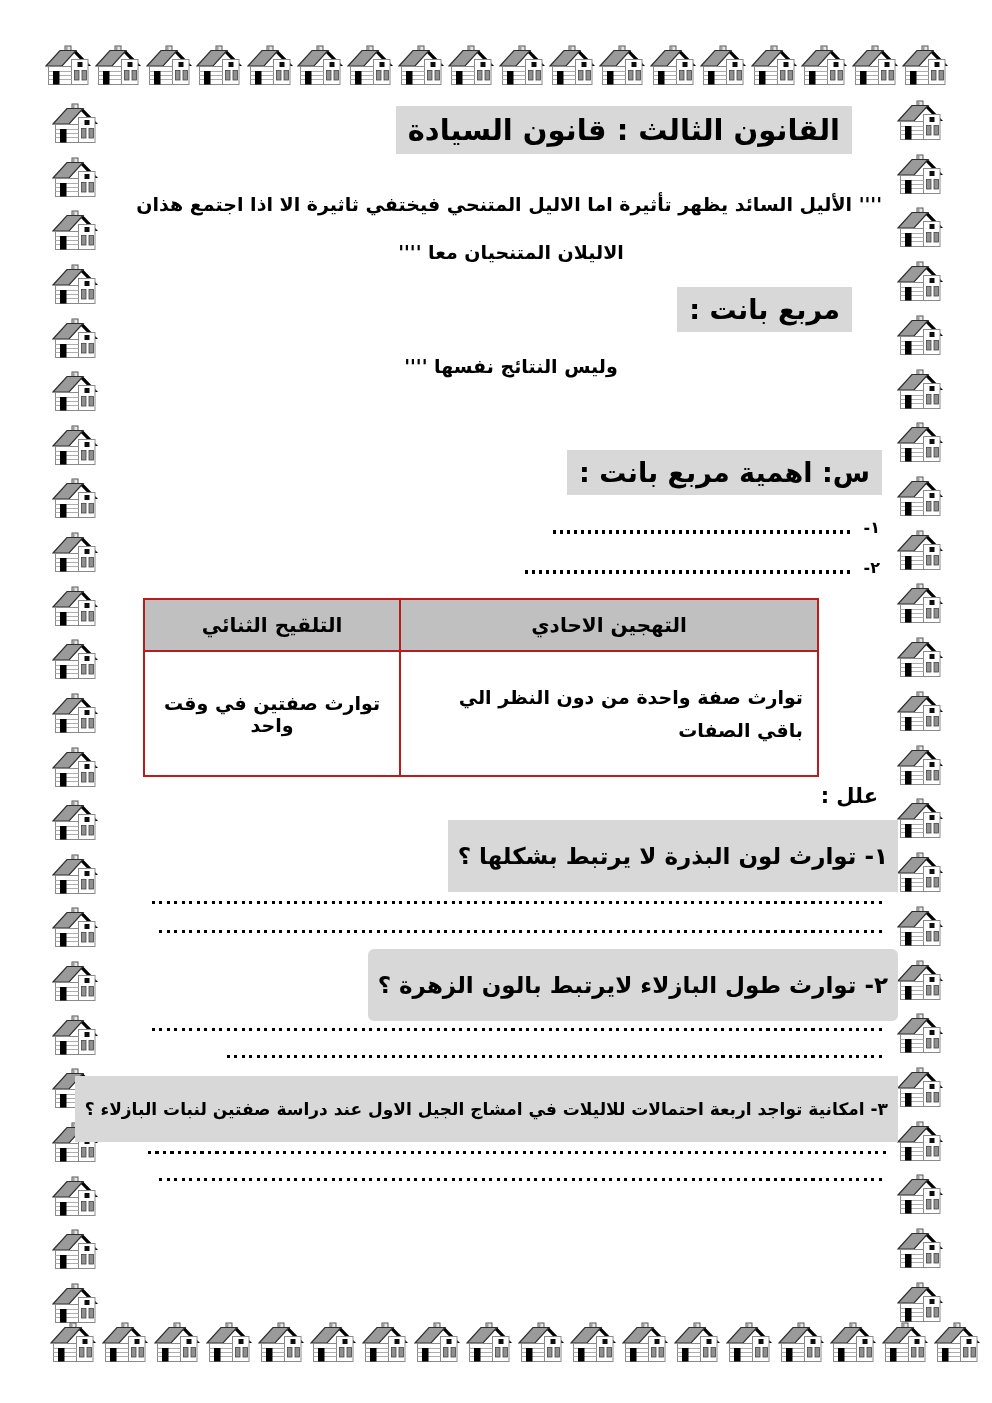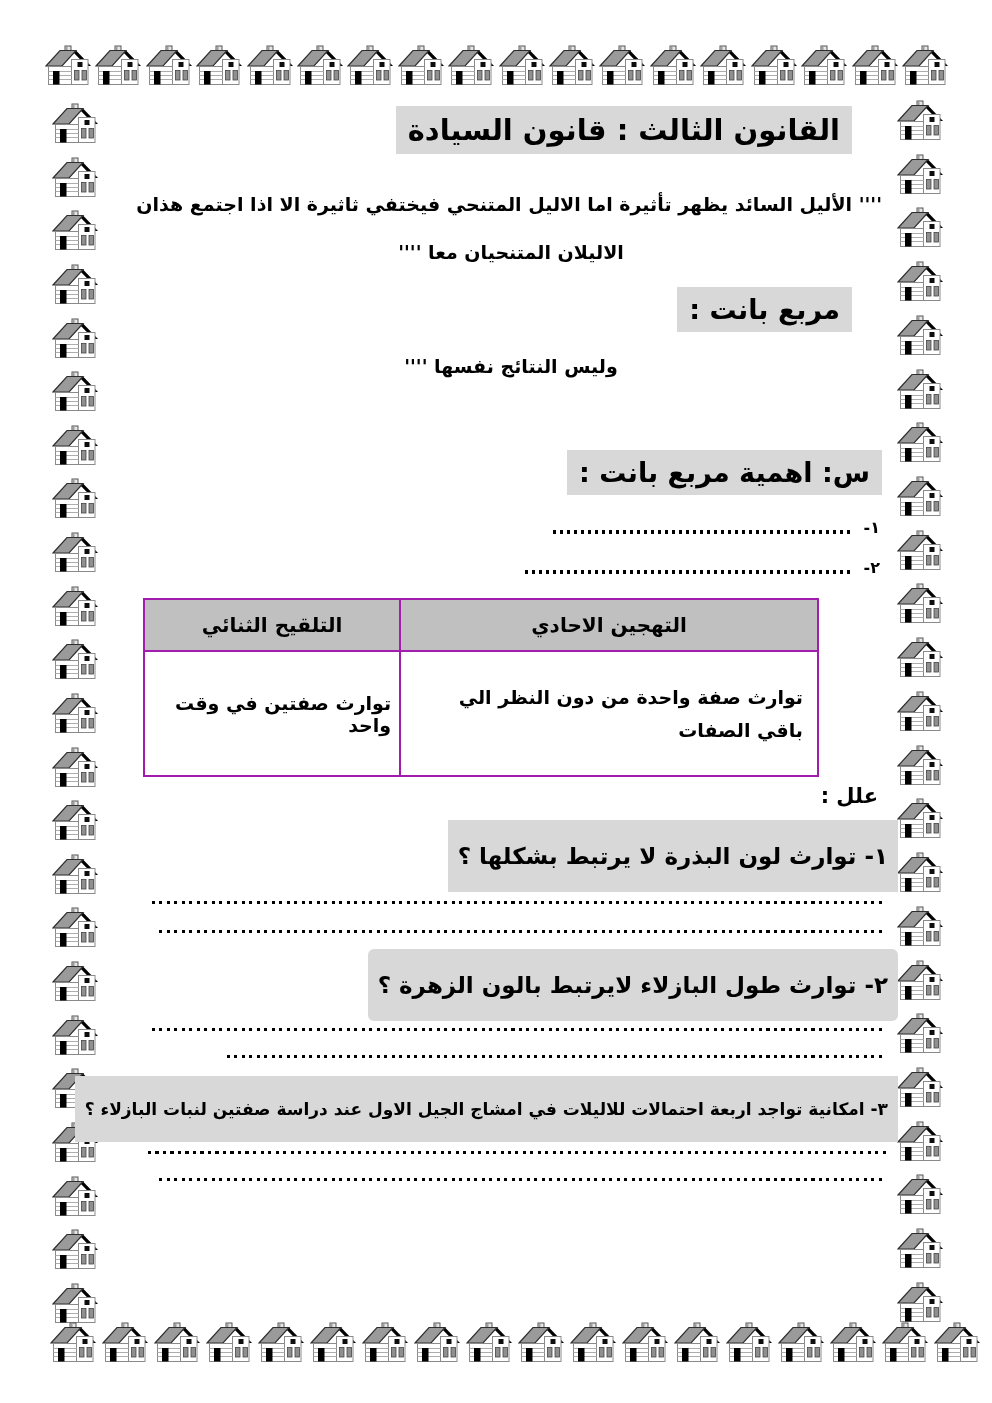--- a/index.html
+++ b/index.html
@@ -46,26 +46,26 @@
   .num-item .num { font-size:16px; font-weight:bold; margin-left:14px; }
   .dots { display:inline-block; height:4px; margin-top:8px;
           background:repeating-linear-gradient(to left,#000 0 3px,transparent 3px 7px); }
   #item-1 .dots { width:300px; }
   #item-2 .dots { width:326px; }
 
   table#comparison-table {
     position:absolute; top:598px; left:3px; width:676px;
     border-collapse:collapse; direction:rtl;
   }
-  #comparison-table th, #comparison-table td { border:2px solid #a21caf; font-weight:bold; }
+  #comparison-table th, #comparison-table td { border:2px solid #b91c1c; font-weight:bold; }
   #comparison-table th {
     background:var(--table-header-bg,#c0c0c0);
     height:52px; font-size:20px; text-align:center;
   }
-  #comparison-table td { height:125px; font-size:19px; vertical-align:middle;text-align:right; }
+  #comparison-table td { height:125px; font-size:19px; vertical-align:middle; }
   .col-mono { width:62%; }
   .col-di   { width:38%; }
   td.cell-mono { text-align:right; padding:0 14px; line-height:33px; }
   td.cell-di   { text-align:center; padding:0 8px; }
 
   .alal-label { position:absolute; top:784px; right:4px; font-size:21px; font-weight:bold; }
 
   .q {
     position:absolute; display:inline-block;
     background:var(--highlight,#d8d8d8);

